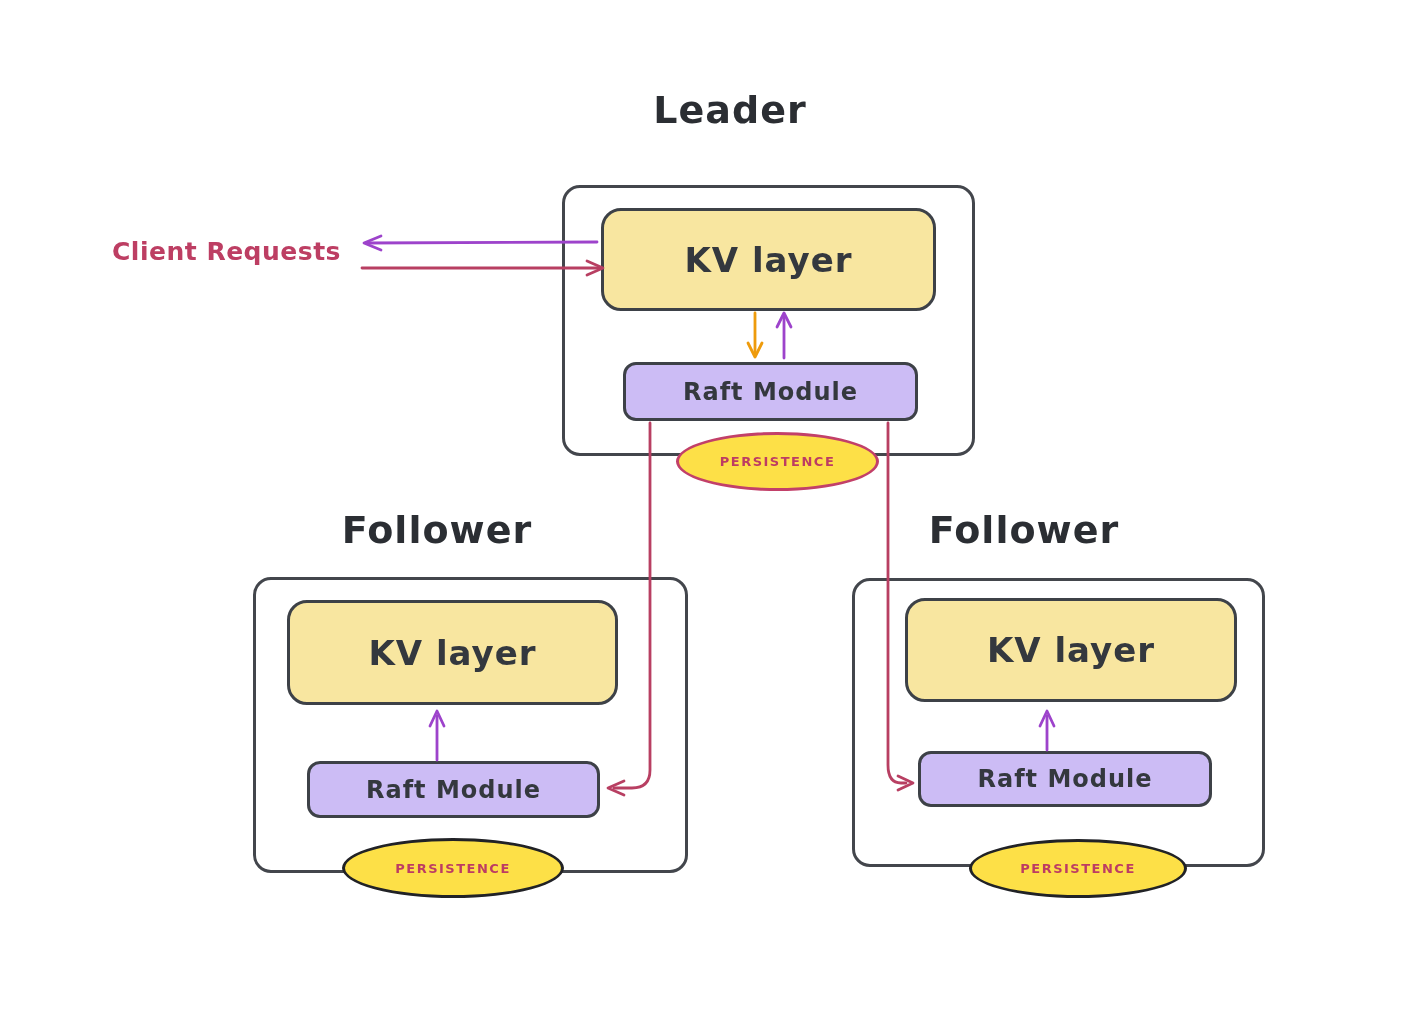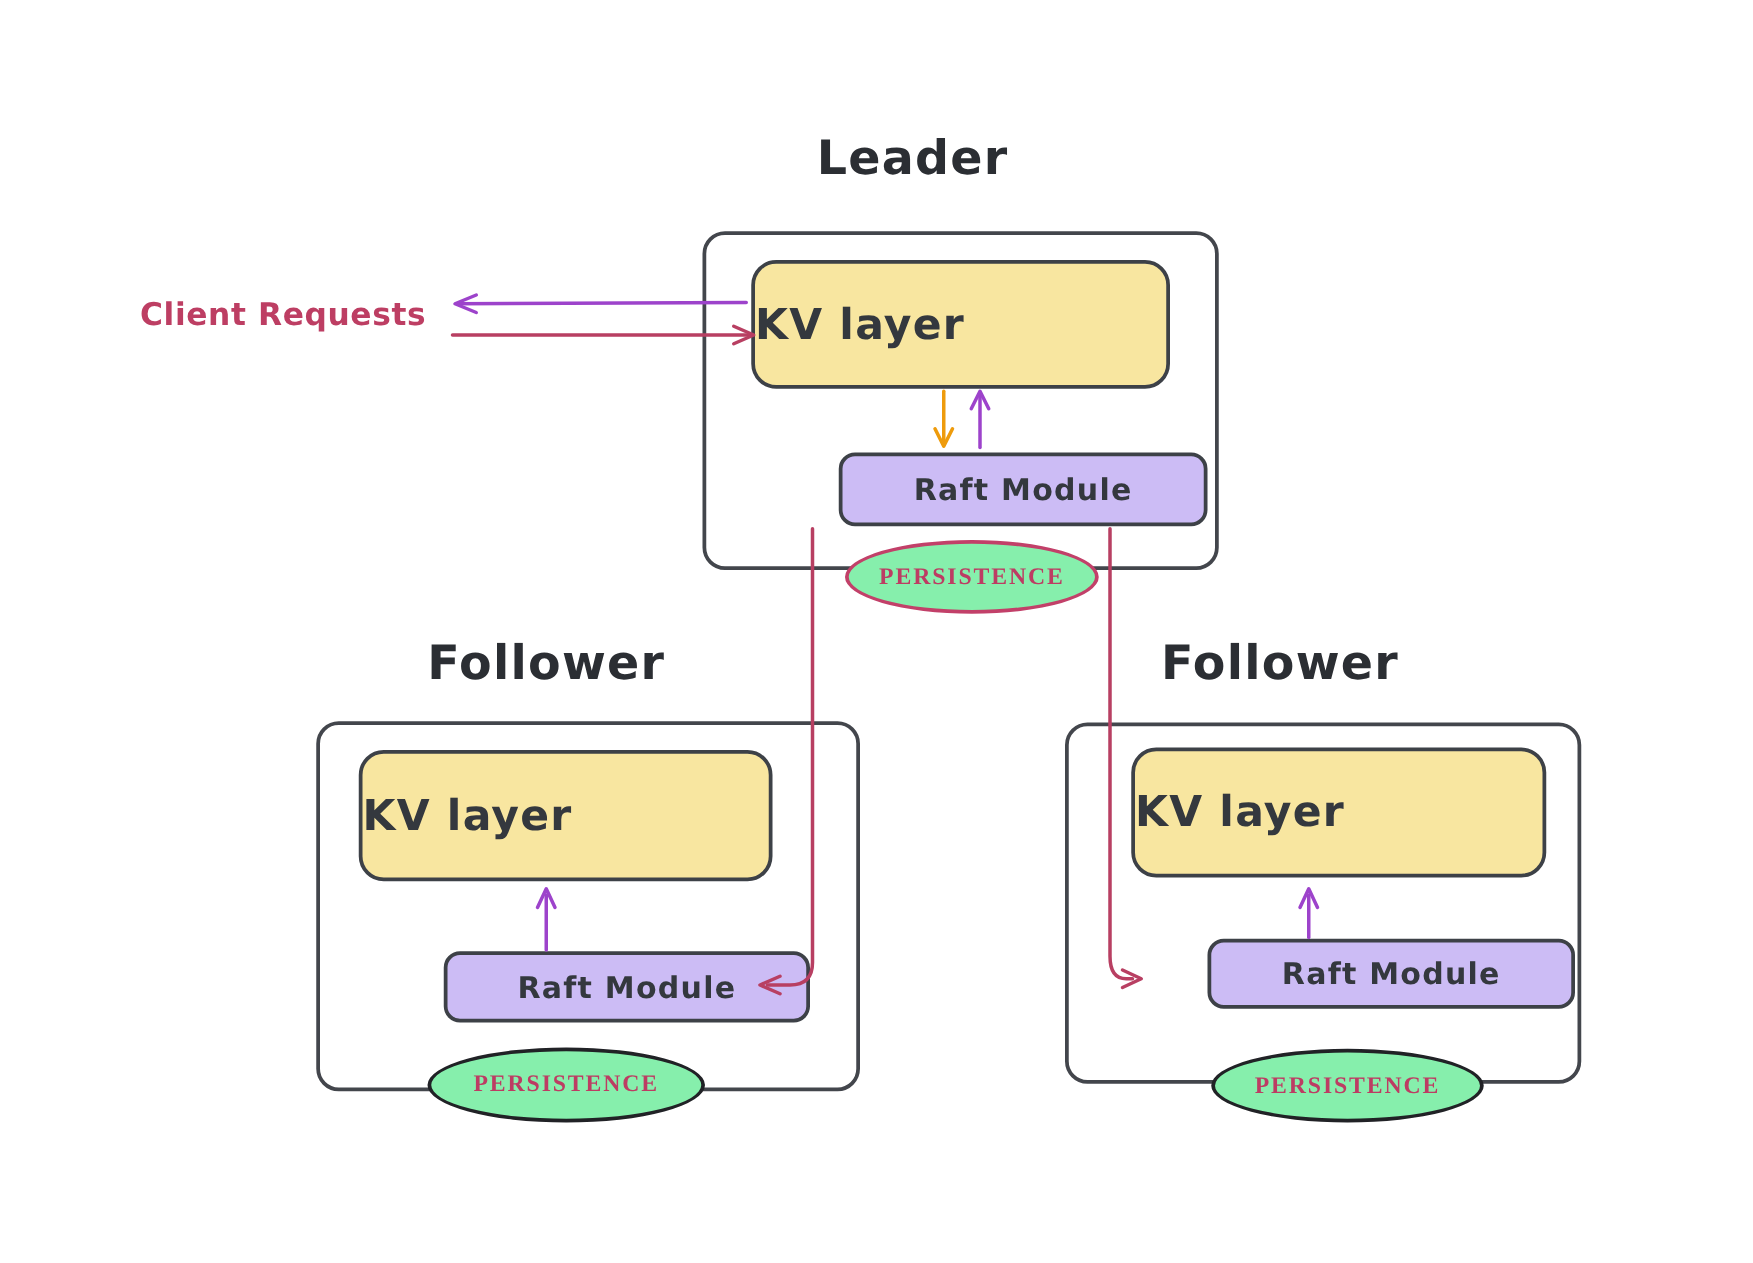--- a/index.html
+++ b/index.html
@@ -37,20 +37,21 @@
   }
 
   
   .kv-box {
     position: absolute;
     background: #f8e6a0;
     border: 3px solid #3d4147;
     border-radius: 20px;
     display: flex;
     align-items: center;
+    justify-content: center;
     font-size: 34px;
     font-weight: 600;
     color: #34383e;
     letter-spacing: 1px;
     z-index: 2;
   }
 
   
   .raft-box {
     position: absolute;
@@ -58,37 +59,35 @@
     border: 3px solid #3d4147;
     border-radius: 13px;
     display: flex;
     align-items: center;
     justify-content: center;
     font-size: 24px;
     font-weight: 600;
     color: #34383e;
     letter-spacing: 1px;
     z-index: 2;
-    margin-left: 48px;
   }
 
   
   .persistence {
     position: absolute;
-    background: #86efac;
+    background: #fde047;
     border-radius: 50%;
     display: flex;
     align-items: center;
     justify-content: center;
-    font-size: 19px;
+    font-size: 13px;
     font-weight: 700;
     color: #bd3c63;
     letter-spacing: 1.5px;
     z-index: 4;
-    font-family: Liberation Serif, serif;
   }
   .persistence.crimson-stroke { border: 3px solid #c24069; }
   .persistence.dark-stroke    { border: 3px solid #212226; }
 
   
   .client-label {
     position: absolute;
     font-size: 25px;
     font-weight: 600;
     color: #bd3e63;
@@ -114,21 +113,21 @@
   }
   .stroke-purple  { stroke: #9d43cb; }
   .stroke-crimson { stroke: #b83f62; }
   .stroke-orange  { stroke: #ee9b0c; }
 </style>
 </head>
 <body>
 
 <div id="stage">
 
-  <div class="group-title" style="left:610px; top:104px; width:240px;">Leader</div>
+  <div class="group-title" style="left:610px; top:88px; width:240px;">Leader</div>
 
   <div class="machine-box" style="left:562px; top:185px; width:413px; height:271px;"></div>
 
   <div class="kv-box" style="left:601px; top:208px; width:335px; height:103px;">
     <span>KV layer</span>
   </div>
 
   <div class="raft-box" style="left:623px; top:362px; width:295px; height:59px;">
     <span>Raft Module</span>
   </div>

